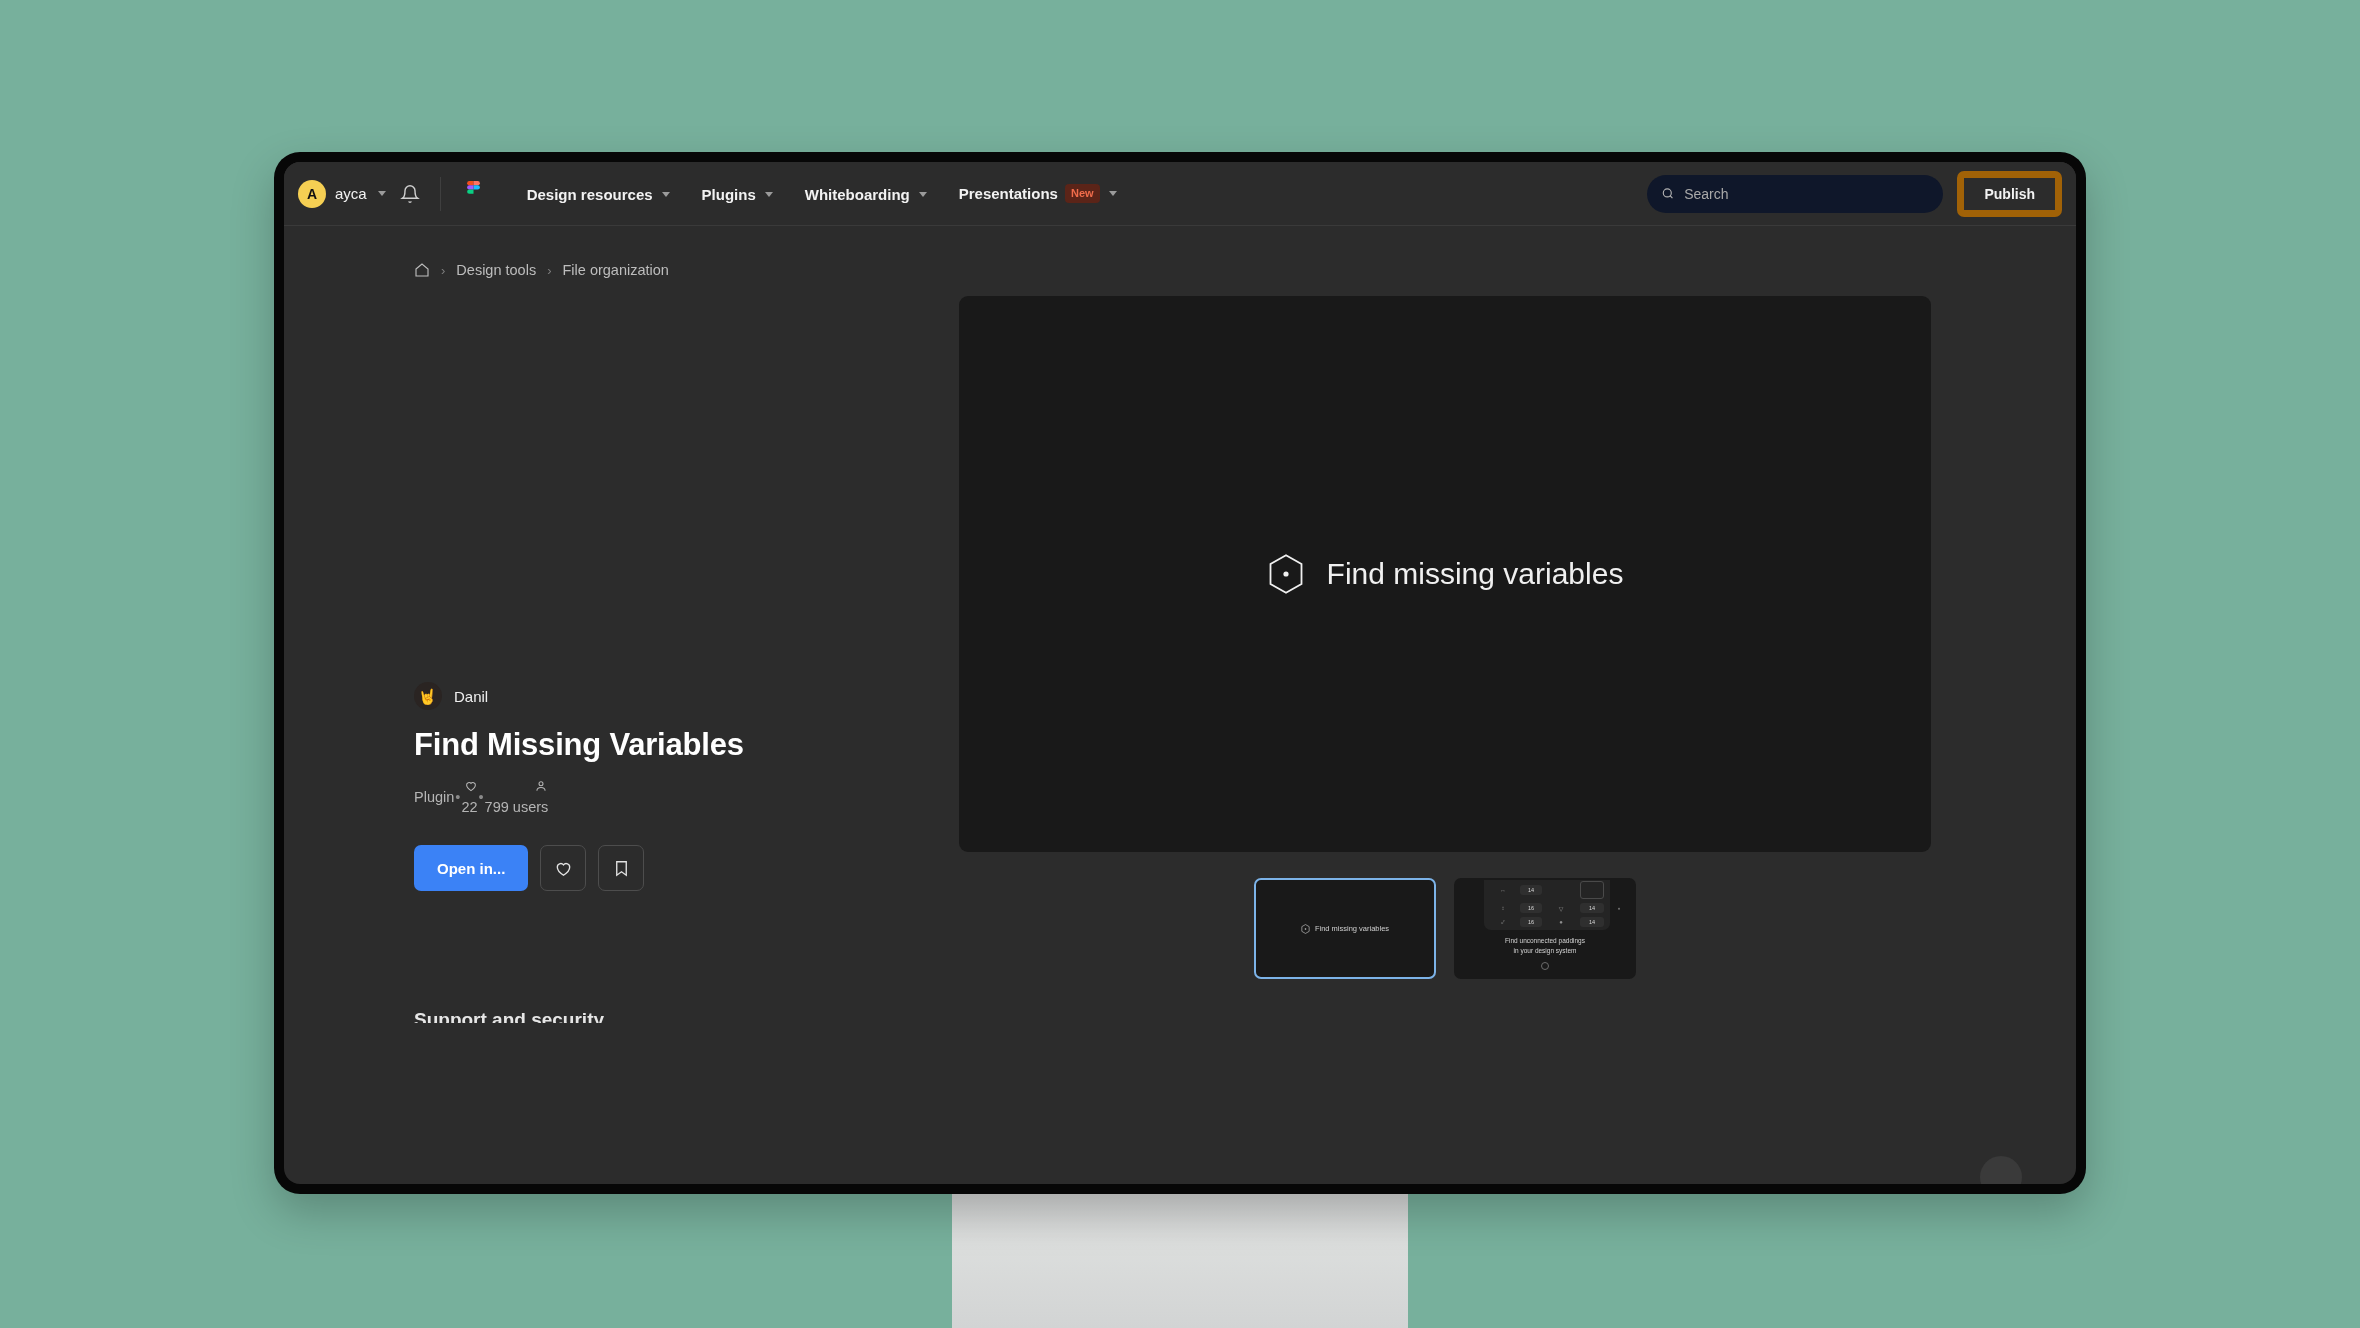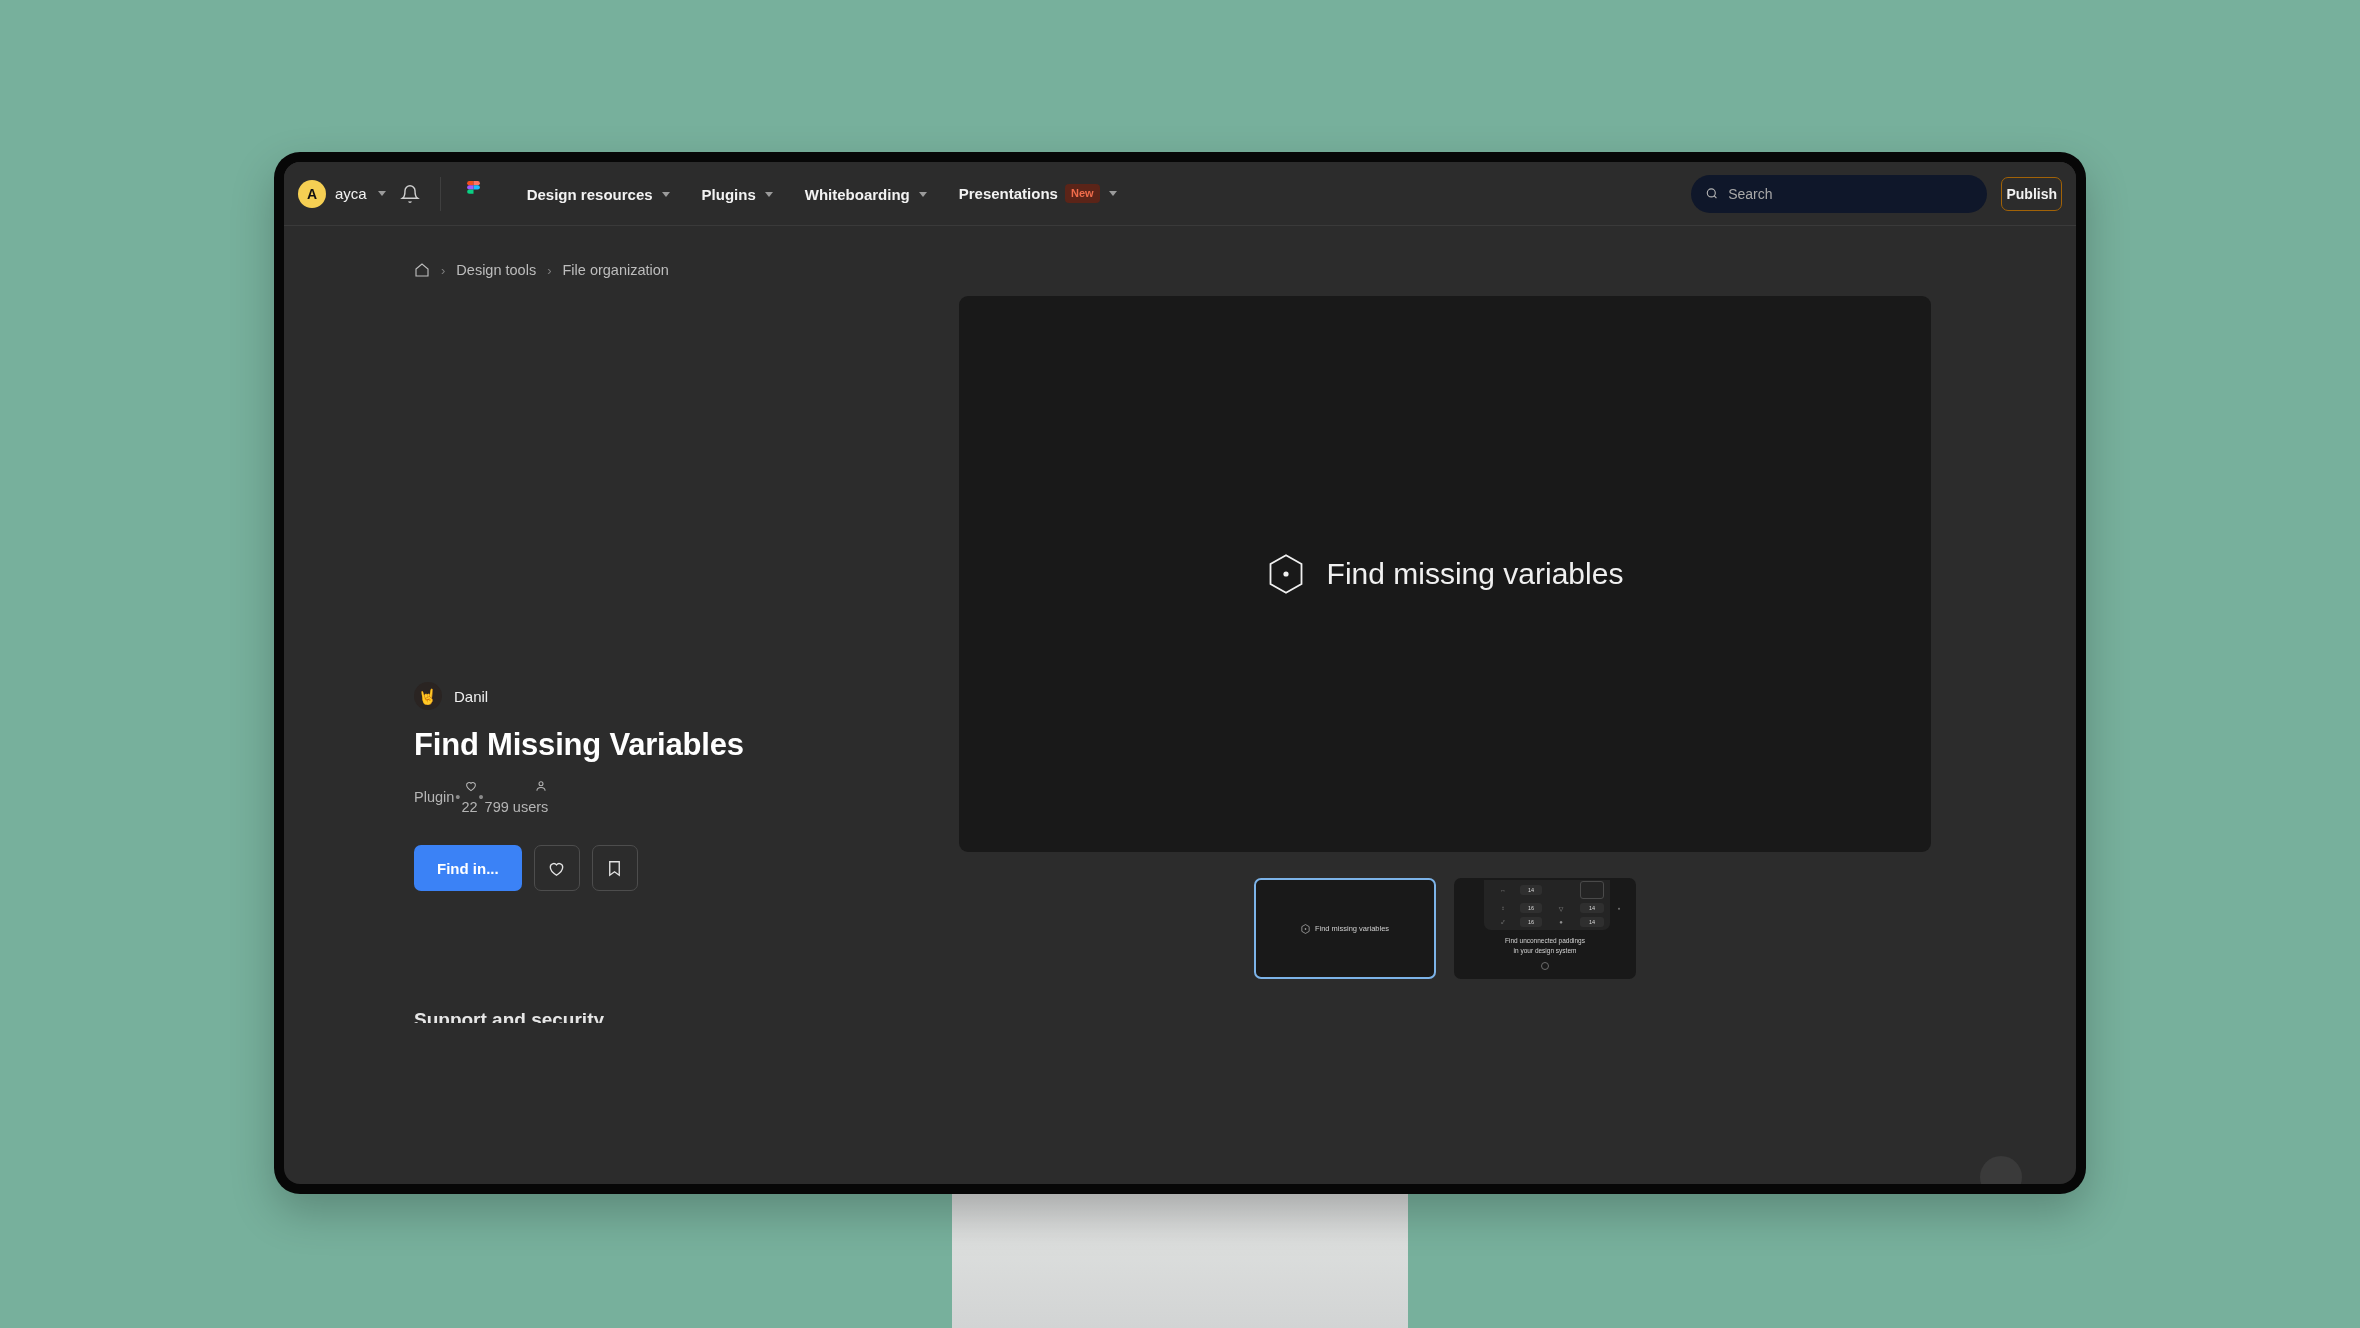--- a/index.html
+++ b/index.html
@@ -86,22 +86,22 @@
     padding: 0 14px; cursor: text;
   }
   #search-input {
     background: transparent; border: none; outline: none;
     color: #cfcfcf; font-size: 14px;
     font-family: "Liberation Sans", sans-serif; width: 100%;
   }
   #search-input::placeholder { color: #a9a9a9; }
   #publish-button {
     background: transparent; color: #f2f2f2;
-    border: 1px solid #a16207; border-radius: 7px;
-    padding: 8px 4px; font-size: 14px; font-weight: 600;
+    border: 7px solid #a16207; border-radius: 7px;
+    padding: 8px 20px; font-size: 14px; font-weight: 600;
     font-family: "Liberation Sans", sans-serif; cursor: pointer;
   }
 
   
   #breadcrumb {
     display: flex; align-items: center; gap: 11px;
     padding: 36px 0 0 130px;
     font-size: 14.5px;
   }
   .bc-link { color: #bdbdbd; cursor: pointer; }
@@ -331,21 +331,21 @@
           <span class="meta-stat">
             <svg width="14" height="14" viewBox="0 0 24 24" fill="none" stroke="#b5b5b5" stroke-width="1.8">
               <circle cx="12" cy="8" r="3.4"></circle>
                 <path d="M5 20c0-3.6 3.1-5.6 7-5.6s7 2 7 5.6"></path>
             </svg>
             <span>799 users</span>
           </span>
         </div>
 
         <div id="action-row">
-          <button id="open-in-button">Find in...</button>
+          <button id="open-in-button">Open in...</button>
           <button class="icon-button">
             <svg width="19" height="19" viewBox="0 0 24 24" fill="none" stroke="#e2e2e2" stroke-width="1.7">
               <path d="M12 20.5s-7.8-4.9-7.8-10A4.4 4.4 0 0 1 12 7.4a4.4 4.4 0 0 1 7.8 3.1c0 5.1-7.8 10-7.8 10z"></path>
             </svg>
           </button>
           <button class="icon-button">
             <svg width="19" height="19" viewBox="0 0 24 24" fill="none" stroke="#e2e2e2" stroke-width="1.7">
               <path d="M6 3.5h12v17l-6-4.3-6 4.3v-17z"></path>
             </svg>
           </button>

